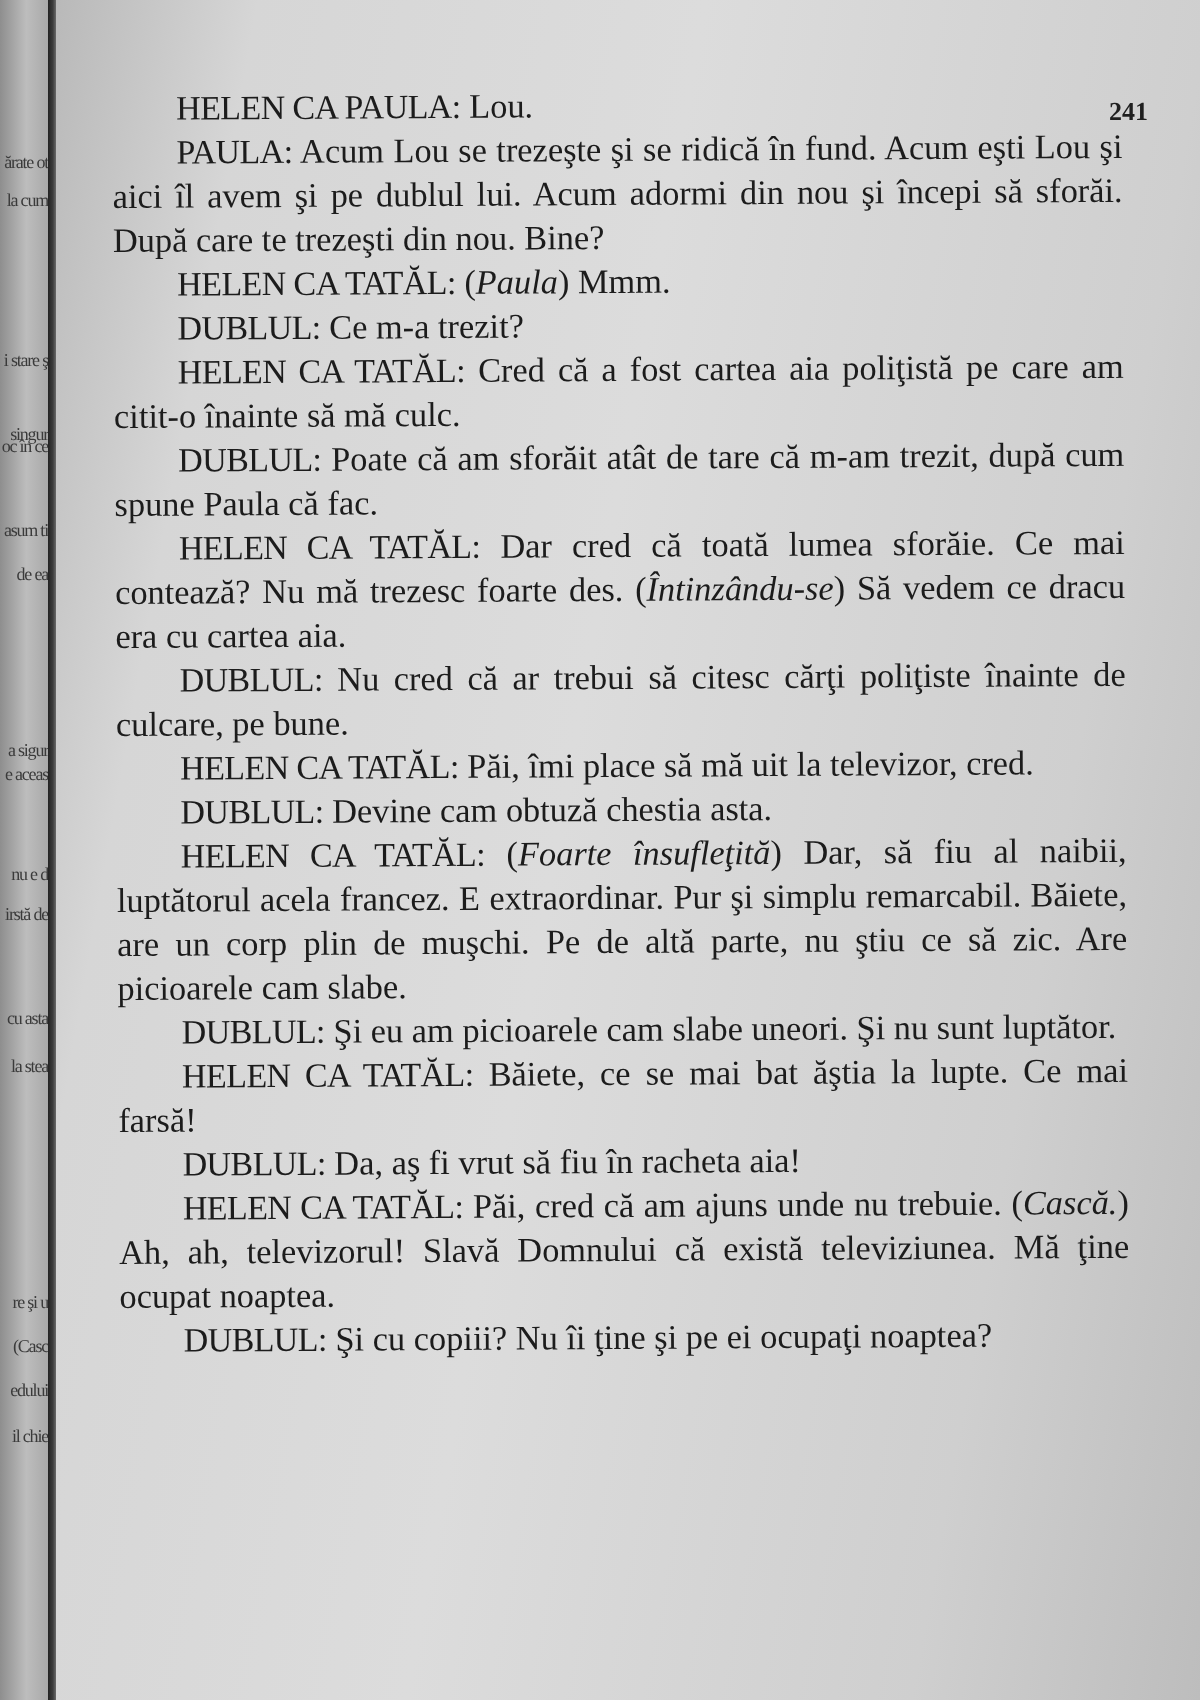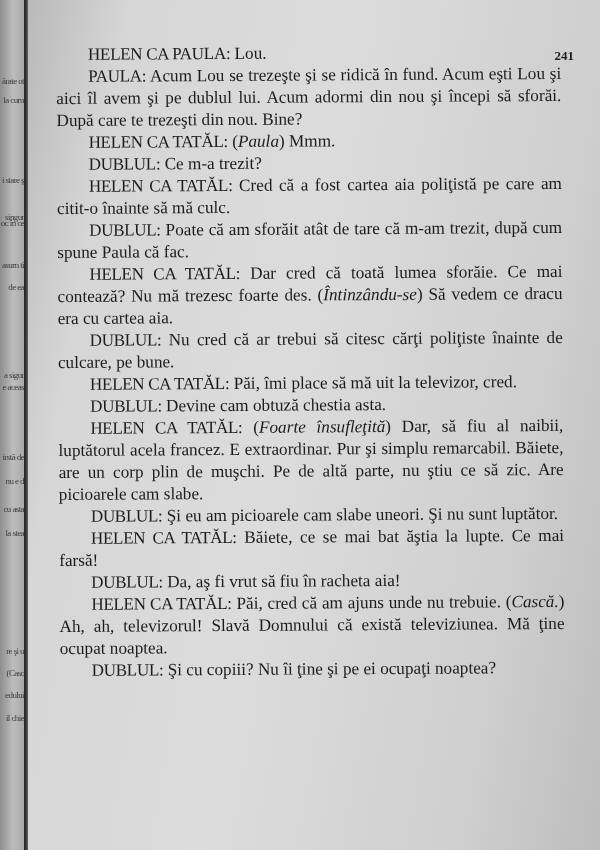--- a/index.html
+++ b/index.html
@@ -45,21 +45,21 @@
   <div id="left-frags">
       <div class="left-frag" style="top: 76px;">ărate ot</div>
       <div class="left-frag" style="top: 95px;">la cum</div>
       <div class="left-frag" style="top: 175px;">i stare ş</div>
       <div class="left-frag" style="top: 212px;">singur</div>
       <div class="left-frag" style="top: 218px;">oc în ce</div>
       <div class="left-frag" style="top: 260px;">asum ti</div>
       <div class="left-frag" style="top: 282px;">de ea</div>
       <div class="left-frag" style="top: 350px; margin-top: 20px;">a sigur</div>
       <div class="left-frag" style="top: 382px; font-family: Liberation Serif, serif;">e aceas</div>
-      <div class="left-frag" style="top: 432px; margin-top: 44px;">nu e d</div>
+      <div class="left-frag" style="top: 432px;">nu e d</div>
       <div class="left-frag" style="top: 452px;">irstă de</div>
       <div class="left-frag" style="top: 504px;">cu asta</div>
       <div class="left-frag" style="top: 528px;">la stea</div>
       <div class="left-frag" style="top: 646px;">re şi u</div>
       <div class="left-frag" style="top: 668px;">(Casc</div>
       <div class="left-frag" style="top: 690px;">edului</div>
       <div class="left-frag" style="top: 713px;">il chie</div>
     </div>
 </div>
 <div class="gutter"></div>

